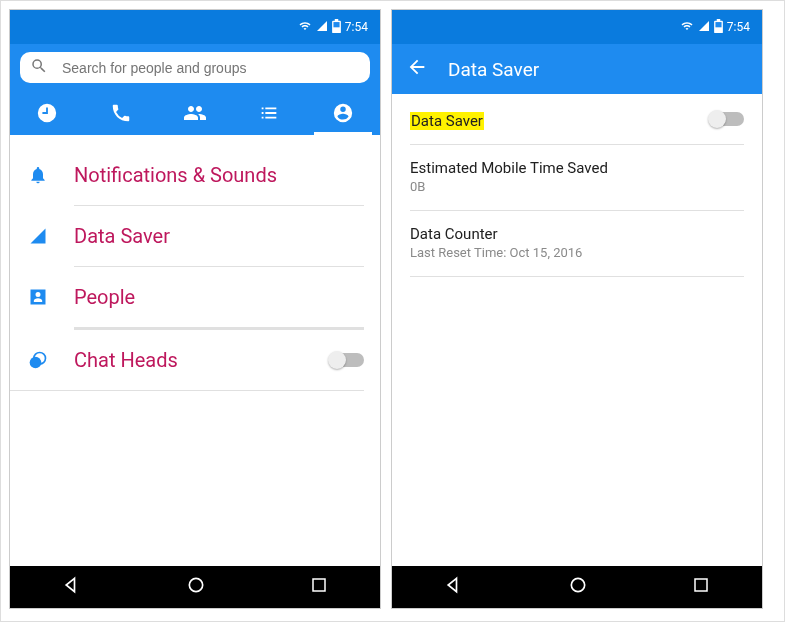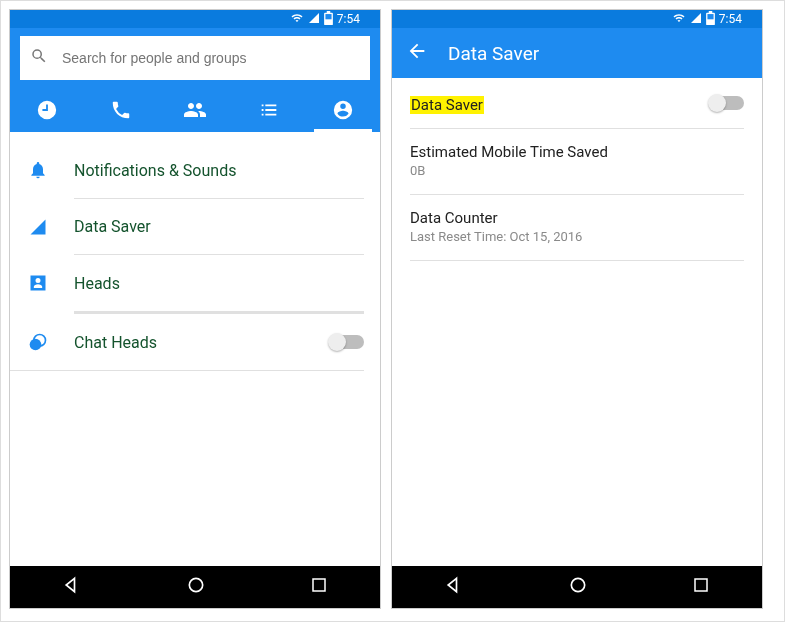--- a/index.html
+++ b/index.html
@@ -16,39 +16,39 @@
   .phone {
     width: 372px;
     height: 600px;
     border: 1px solid #ccc;
     background: #fff;
     display: flex;
     flex-direction: column;
     overflow: hidden;
   }
   .status-bar {
-    height: 18px;
+    height: 34px;
     background: #0a7bde;
     color: #fff;
     display: flex;
     justify-content: flex-end;
     align-items: center;
-    padding: 0 20px;
+    padding: 0 12px;
     font-size: 12px;
     gap: 4px;
   }
   .status-bar svg { fill: #fff; }
   .blue-header {
     background: #1e8bf0;
     padding: 8px 10px;
   }
   .search-box {
     background: #fff;
-    border-radius: 0;
-    height: 44px;
+    border-radius: 10px;
+    height: 31px;
     display: flex;
     align-items: center;
     padding: 0 10px;
     gap: 14px;
   }
   .search-box svg { fill: #777; }
   .search-box input {
     border: none;
     outline: none;
     flex: 1;
@@ -87,22 +87,22 @@
     padding: 18px 16px;
     gap: 24px;
     position: relative;
   }
   .setting-row .icon-slot {
     width: 24px;
     display: flex;
     justify-content: center;
   }
   .setting-row .label {
-    font-size: 16px;
-    color: #14532d;
+    font-size: 20px;
+    color: #be185d;
     flex: 1;
   }
   .divider {
     height: 1px;
     background: #e0e0e0;
     margin-left: 64px;
     margin-right: 16px;
   }
   .navbar {
     height: 42px;
@@ -260,21 +260,21 @@
     </div>
     <div class="divider"></div>
 
     <div class="setting-row">
       <span class="icon-slot">
         <svg width="20" height="20" viewBox="0 0 24 24" fill="#1e8bf0">
             <path d="M3 3h18v18H3z" fill="#1e8bf0"></path>
             <path d="M12 12a3 3 0 100-6 3 3 0 000 6zm0 1.5c-2.5 0-5 1.25-5 2.75V18h10v-1.75c0-1.5-2.5-2.75-5-2.75z" fill="#fff"></path>
           </svg>
       </span>
-      <span class="label">Heads</span>
+      <span class="label">People</span>
     </div>
     <div class="divider"></div>
 
     <div class="divider"></div>
 
     <div class="divider"></div>
 
     <div class="setting-row">
       <span class="icon-slot">
         <svg width="20" height="20" viewBox="0 0 24 24">

